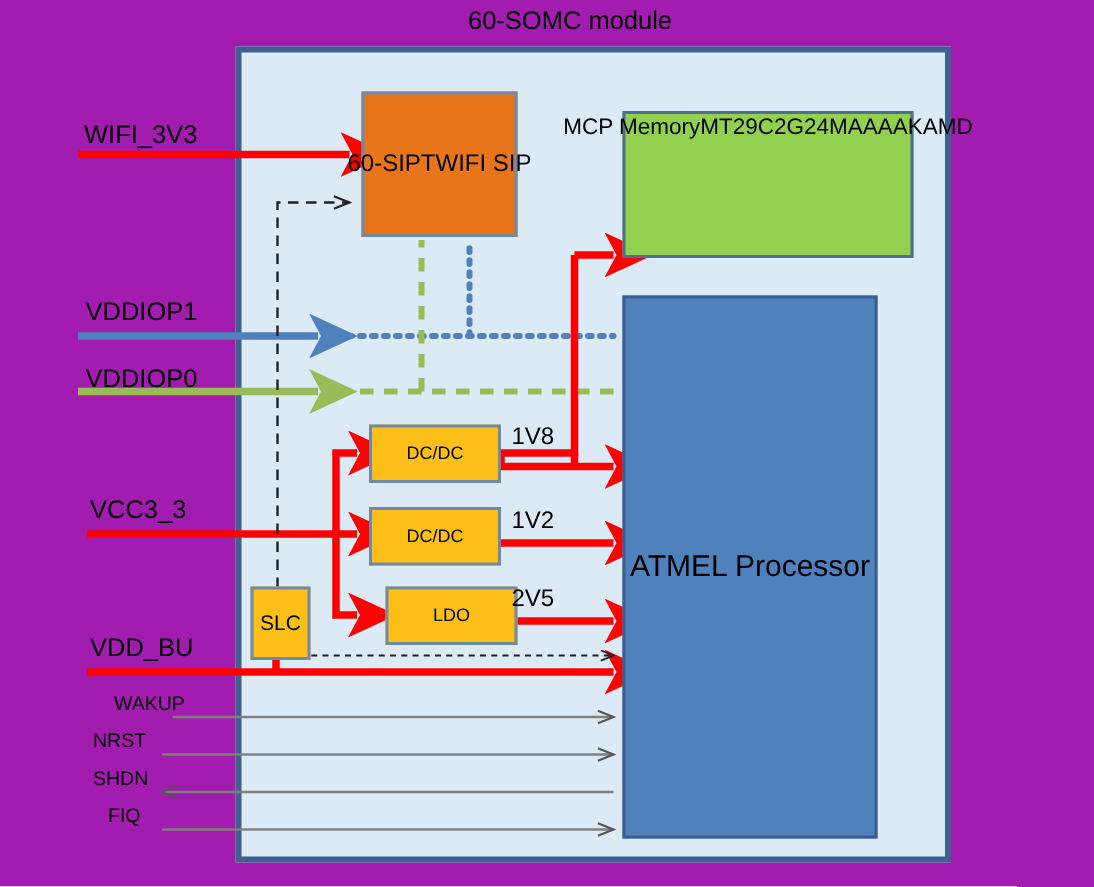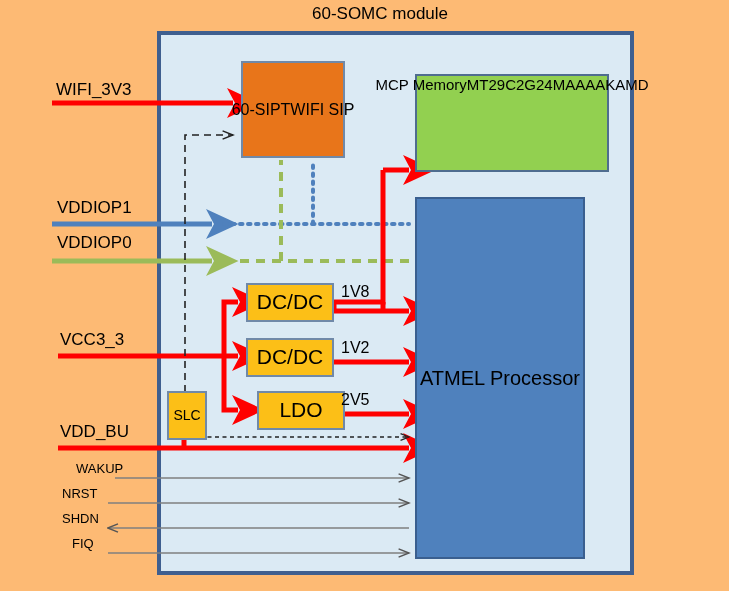--- a/index.html
+++ b/index.html
@@ -7,21 +7,21 @@
     padding: 0;
     background: #ffffff;
   }
   body {
     font-family: "Liberation Sans", sans-serif;
   }
   #canvas {
     position: relative;
     width: 729px;
     height: 591px;
-    background: #fdba74;
+    background: #a21caf;
     overflow: hidden;
   }
   #svg-layer {
     position: absolute;
     left: 0;
     top: 0;
     width: 729px;
     height: 591px;
   }
   .node {
@@ -96,21 +96,21 @@
     background: #4f81bd;
     border: 2px solid #3a5f8f;
     font-size: 20px;
   }
   #processor-block .line { margin: 2px 0; }
 
   
   .reg-block {
     background: #fcbf17;
     border: 2px solid #7089a8;
-    font-size: 21px;
+    font-size: 12px;
     color: #000;
   }
   #dcdc1-block { left: 246px; top: 283px; width: 88px; height: 39px; }
   #dcdc2-block { left: 246px; top: 338px; width: 88px; height: 39px; }
   #ldo-block   { left: 246px; top: 391px; width: 88px; height: 39px; margin-left: 11px; }
 
   
   #slc-block {
     left: 167px;
     top: 391px;
@@ -123,21 +123,21 @@
 
   
   .rail-label {
     position: absolute;
     font-size: 17px;
     color: #000000;
     white-space: nowrap;
   }
   #label-wifi3v3  { left: 56px;  top: 80px; }
   #label-vddiop1  { left: 57px;  top: 198px; }
-  #label-vddiop0  { left: 57px;  top: 233px; text-align: center; }
+  #label-vddiop0  { left: 57px;  top: 243px; text-align: center; }
   #label-vcc33    { left: 60px;  top: 330px; text-align: center; }
   #label-vddbu    { left: 60px;  top: 422px; }
 
   
   .sig-label {
     position: absolute;
     font-size: 13px;
     color: #000000;
     white-space: nowrap;
   }

